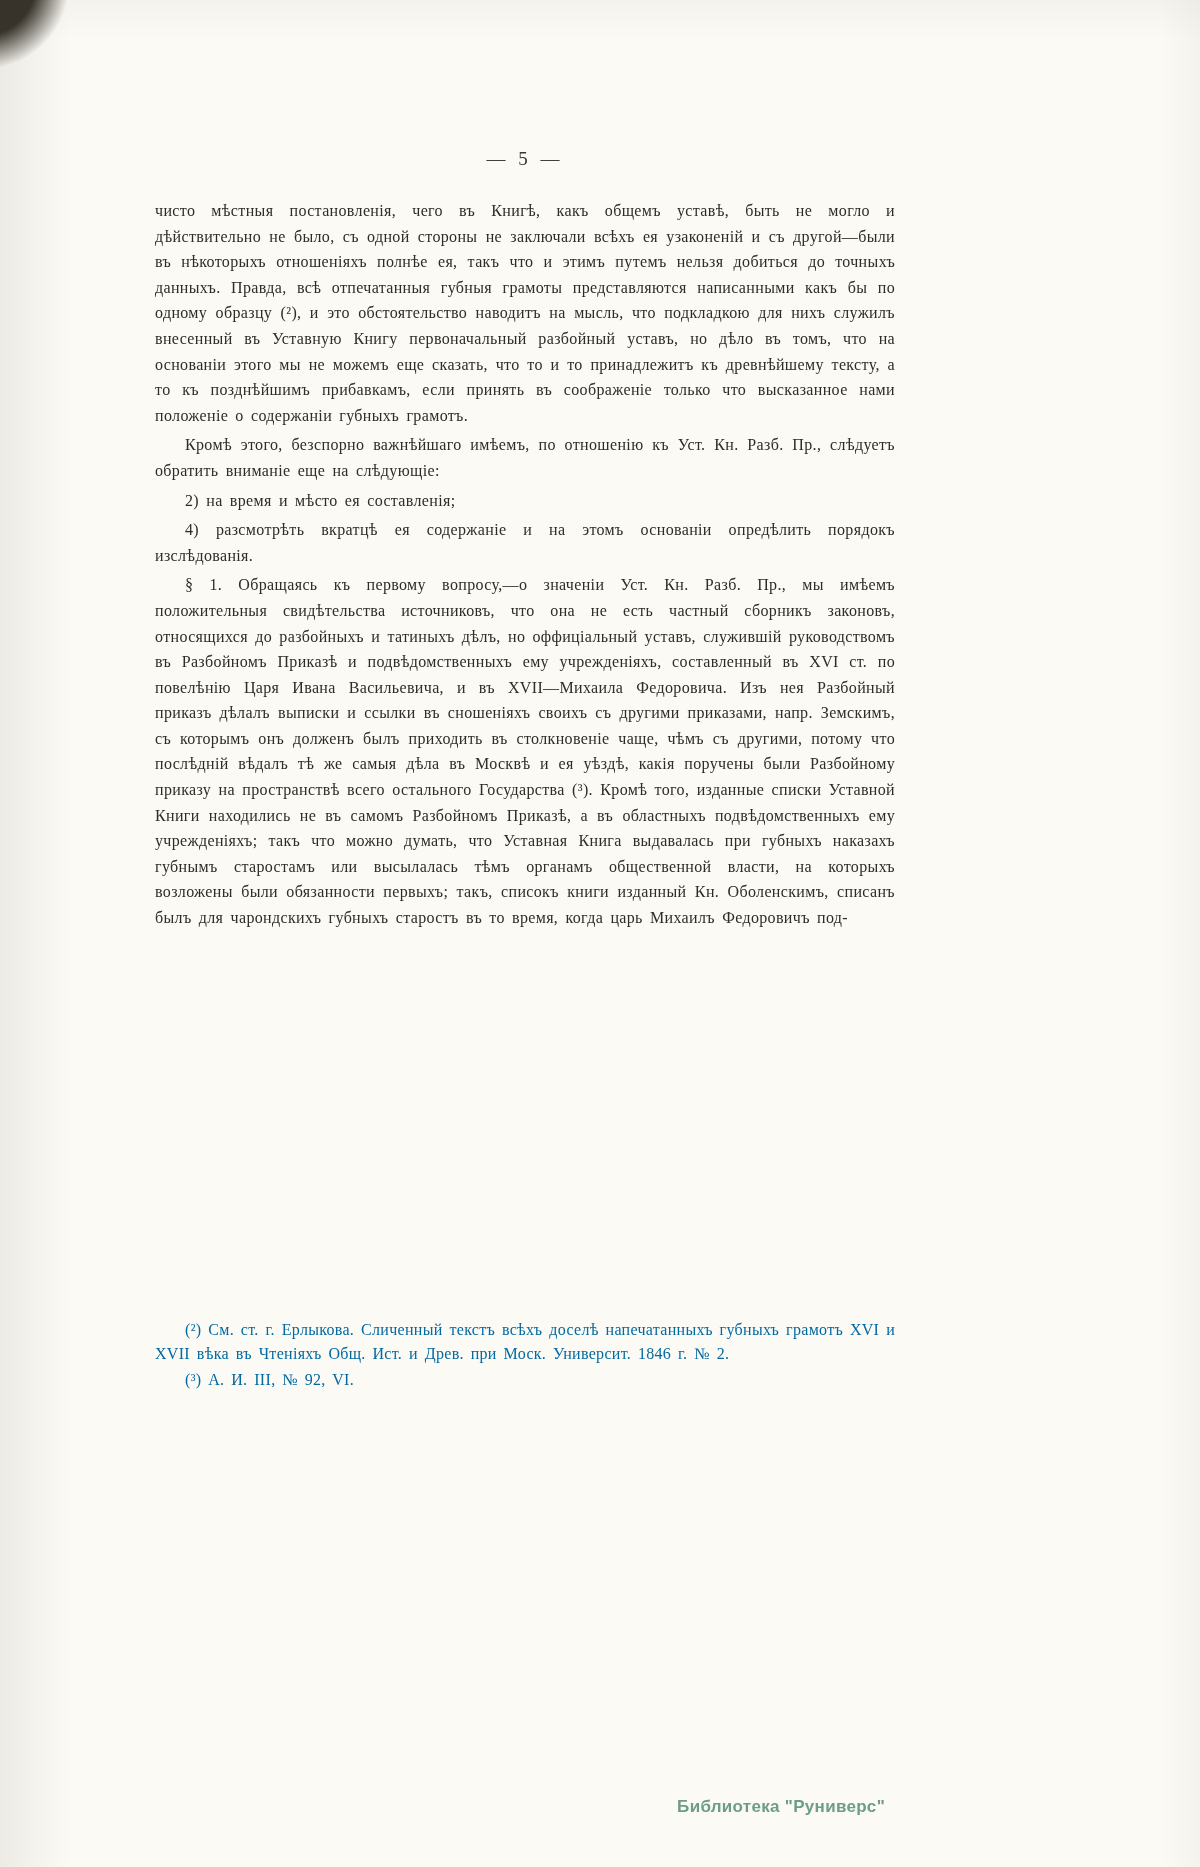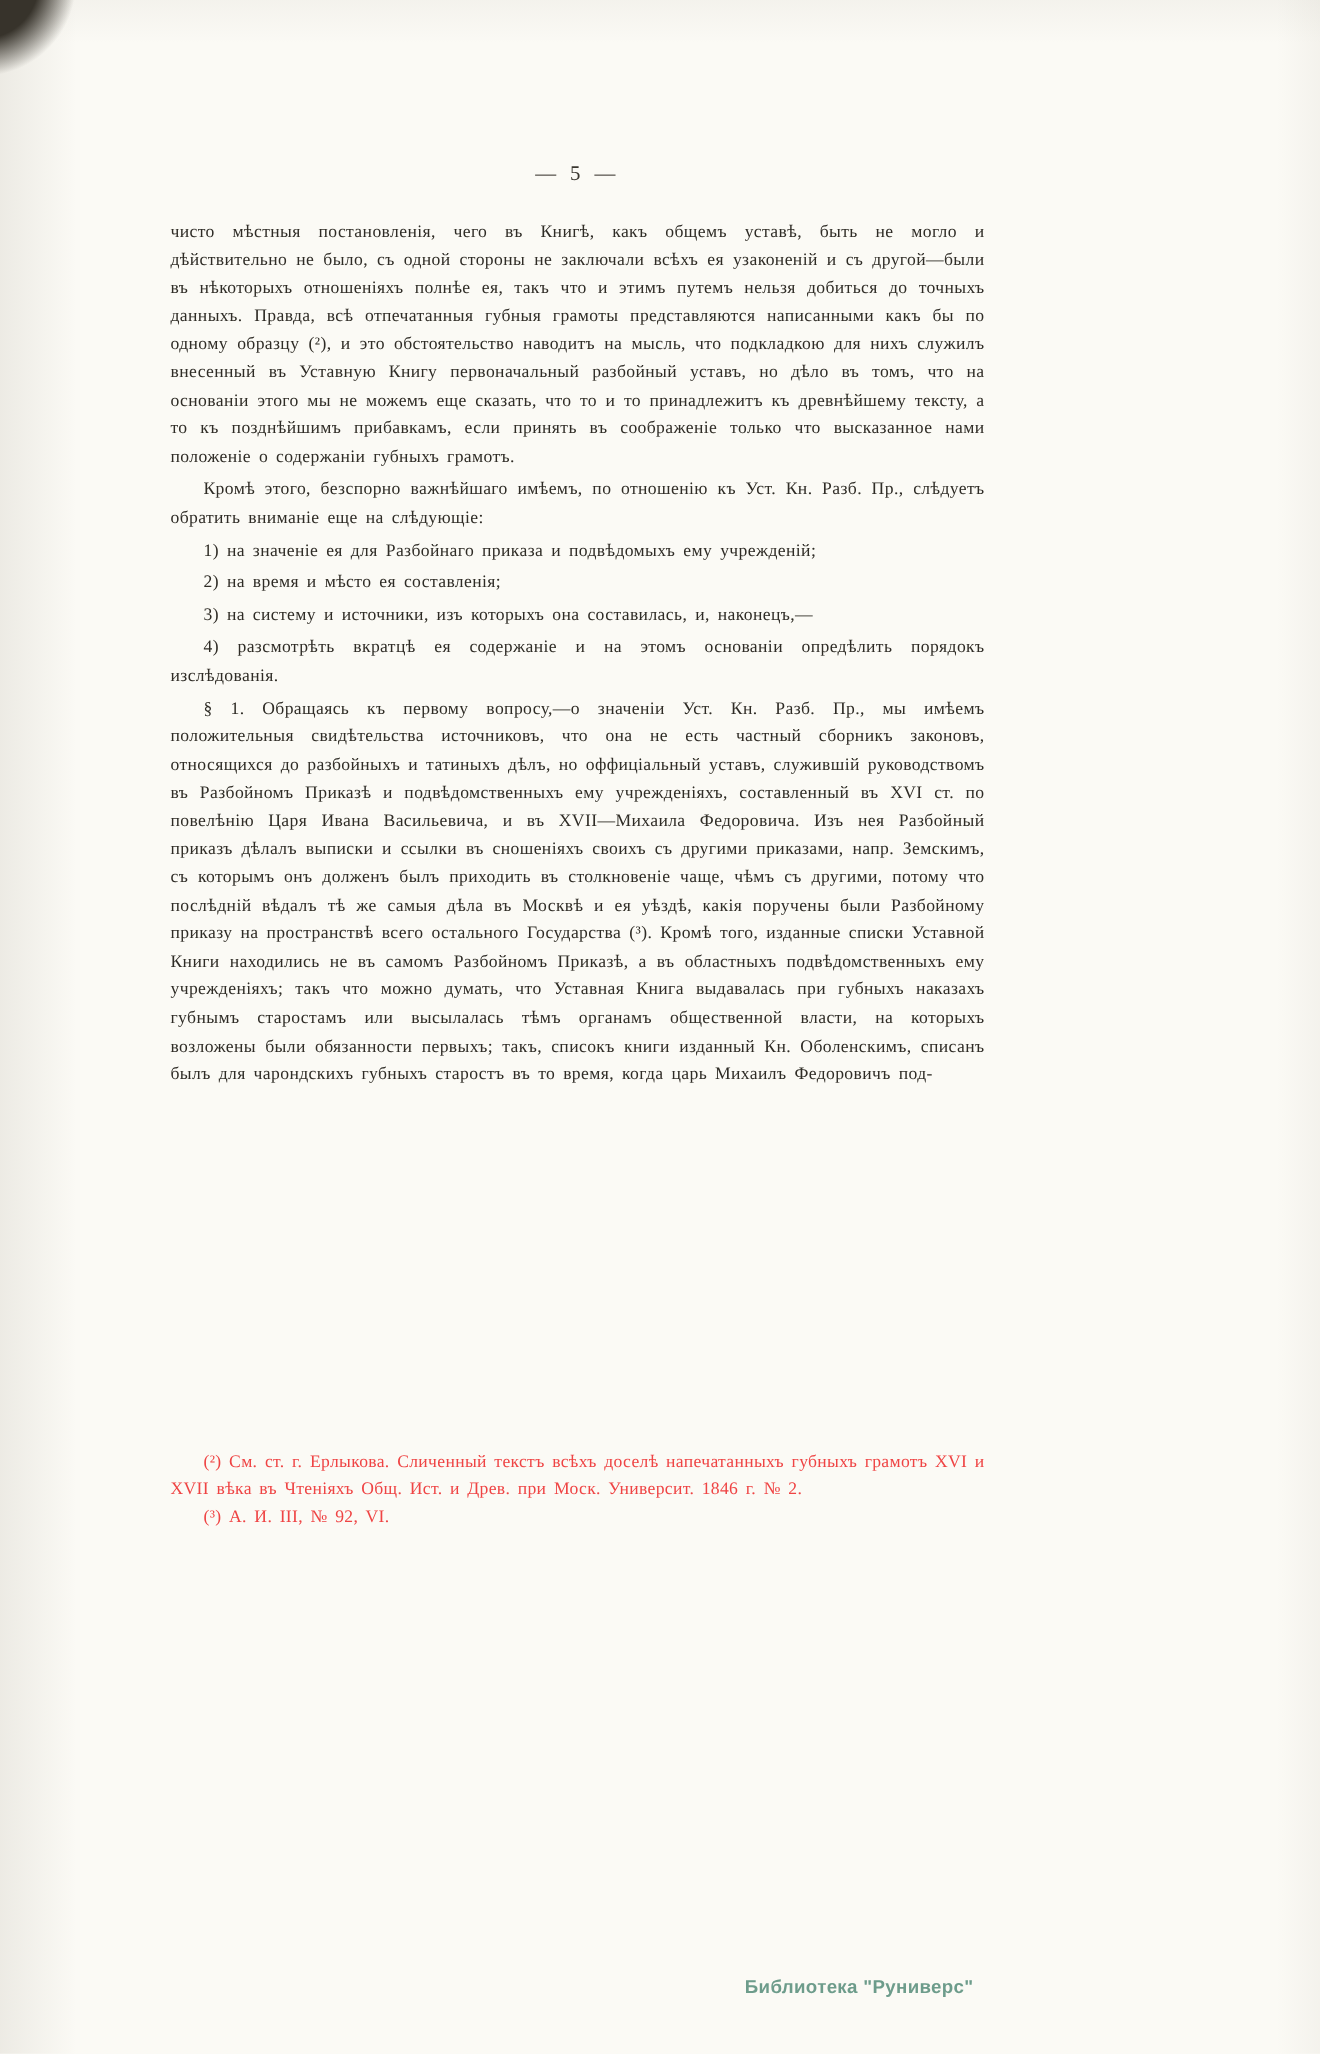--- a/index.html
+++ b/index.html
@@ -69,21 +69,21 @@
   .footnotes {
     position: absolute;
     top: 1318px;
     left: 155px;
     width: 740px;
     font-size: 16px;
     line-height: 23.5px;
     text-align: justify;
     letter-spacing: 0.3px;
     word-spacing: 0.16em;
-    color: #ef4444;
+    color: #0369a1;
   }
   .footnotes p { margin: 0; text-indent: 30px; }
   .footnotes p + p { margin-top: 3px; }
 
   .watermark {
     position: absolute;
     bottom: 50px;
     right: 315px;
     font-family: "Liberation Sans", "DejaVu Sans", sans-serif;
     font-weight: bold;
@@ -98,23 +98,21 @@
 <div class="scan">
 
   <div class="page-shade"></div>
   <div class="corner-artifact"></div>
 
   <div class="page-number">— 5 —</div>
 
   <div class="text-block">
     <p class="p-flush">чисто мѣстныя постановленія, чего въ Книгѣ, какъ общемъ уставѣ, быть не могло и дѣйствительно не было, съ одной стороны не заключали всѣхъ ея узаконеній и съ другой—были въ нѣкоторыхъ отношеніяхъ полнѣе ея, такъ что и этимъ путемъ нельзя добиться до точныхъ данныхъ. Правда, всѣ отпечатанныя губныя грамоты представляются написанными какъ бы по одному образцу (²), и это обстоятельство наводитъ на мысль, что подкладкою для нихъ служилъ внесенный въ Уставную Книгу первоначальный разбойный уставъ, но дѣло въ томъ, что на основаніи этого мы не можемъ еще сказать, что то и то принадлежитъ къ древнѣйшему тексту, а то къ позднѣйшимъ прибавкамъ, если принять въ соображеніе только что высказанное нами положеніе о содержаніи губныхъ грамотъ.</p>
     <p class="p-indent">Кромѣ этого, безспорно важнѣйшаго имѣемъ, по отношенію къ Уст. Кн. Разб. Пр., слѣдуетъ обратить вниманіе еще на слѣдующіе:</p>
-    <p class="p-indent">1) на значеніе ея для Разбойнаго приказа и подвѣдомыхъ ему учрежденій;</p>
     <p class="p-indent">2) на время и мѣсто ея составленія;</p>
-    <p class="p-indent">3) на систему и источники, изъ которыхъ она составилась, и, наконецъ,—</p>
     <p class="p-indent gap">4) разсмотрѣть вкратцѣ ея содержаніе и на этомъ основаніи опредѣлить порядокъ изслѣдованія.</p>
     <p class="p-indent gap-lg">§ 1. Обращаясь къ первому вопросу,—о значеніи Уст. Кн. Разб. Пр., мы имѣемъ положительныя свидѣтельства источниковъ, что она не есть частный сборникъ законовъ, относящихся до разбойныхъ и татиныхъ дѣлъ, но оффиціальный уставъ, служившій руководствомъ въ Разбойномъ Приказѣ и подвѣдомственныхъ ему учрежденіяхъ, составленный въ XVI ст. по повелѣнію Царя Ивана Васильевича, и въ XVII—Михаила Федоровича. Изъ нея Разбойный приказъ дѣлалъ выписки и ссылки въ сношеніяхъ своихъ съ другими приказами, напр. Земскимъ, съ которымъ онъ долженъ былъ приходить въ столкновеніе чаще, чѣмъ съ другими, потому что послѣдній вѣдалъ тѣ же самыя дѣла въ Москвѣ и ея уѣздѣ, какія поручены были Разбойному приказу на пространствѣ всего остального Государства (³). Кромѣ того, изданные списки Уставной Книги находились не въ самомъ Разбойномъ Приказѣ, а въ областныхъ подвѣдомственныхъ ему учрежденіяхъ; такъ что можно думать, что Уставная Книга выдавалась при губныхъ наказахъ губнымъ старостамъ или высылалась тѣмъ органамъ общественной власти, на которыхъ возложены были обязанности первыхъ; такъ, списокъ книги изданный Кн. Оболенскимъ, списанъ былъ для чарондскихъ губныхъ старостъ въ то время, когда царь Михаилъ Федоровичъ под-</p>
   </div>
 
   <div class="footnotes">
     <p>(²) См. ст. г. Ерлыкова. Сличенный текстъ всѣхъ доселѣ напечатанныхъ губныхъ грамотъ XVI и XVII вѣка въ Чтеніяхъ Общ. Ист. и Древ. при Моск. Университ. 1846 г. № 2.</p>
     <p>(³) А. И. III, № 92, VI.</p>
   </div>
 
   <div class="watermark">Библиотека "Руниверс"</div>

